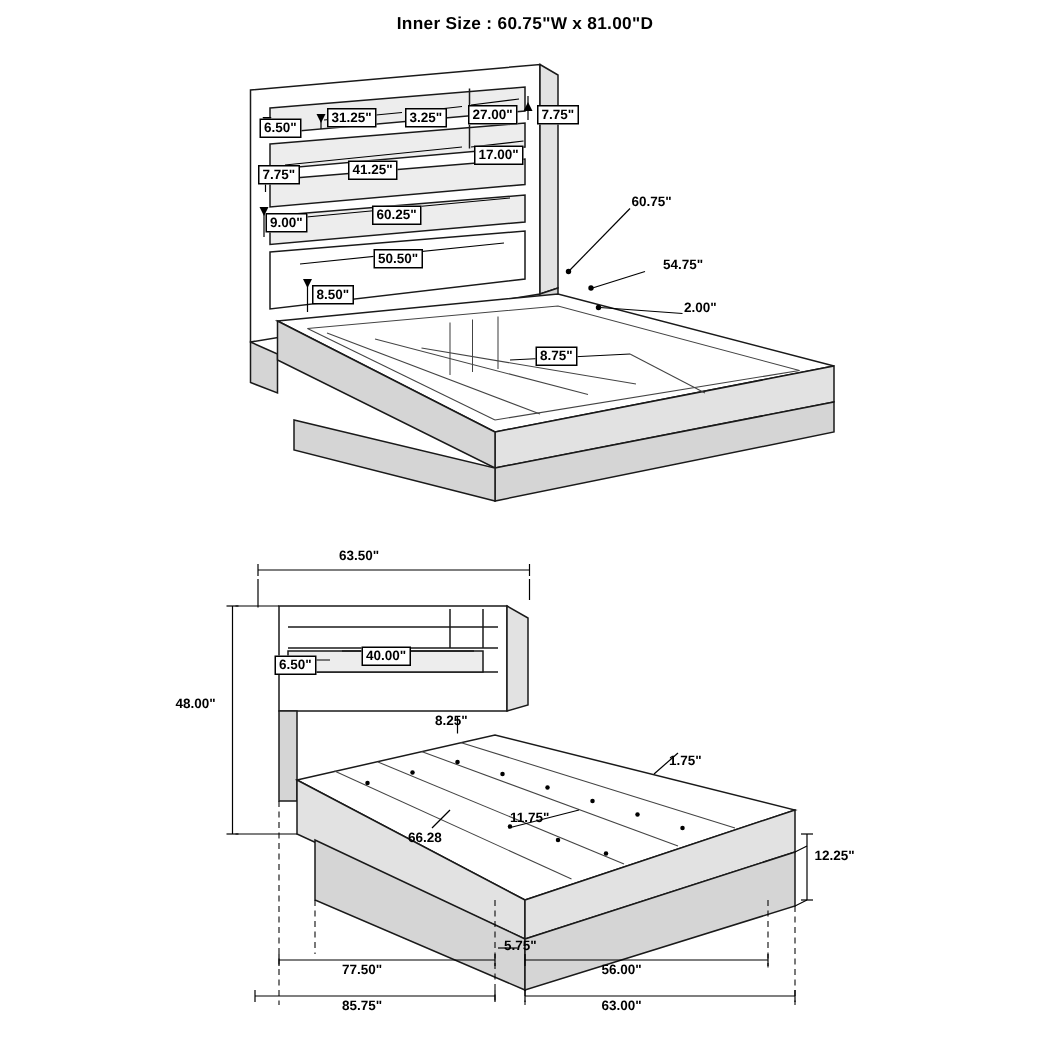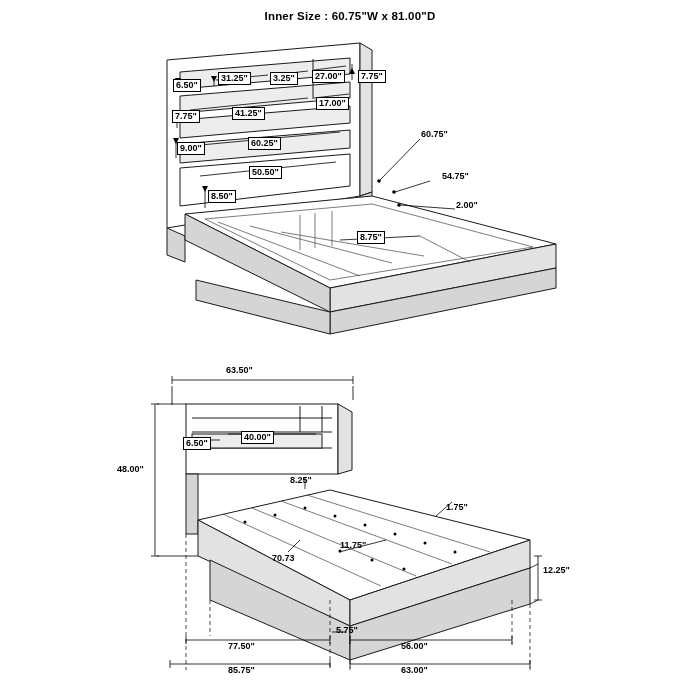--- a/index.html
+++ b/index.html
@@ -299,21 +299,21 @@
   </div>
 
   <div id="bottom-dims">
     <div class="dim nobox" style="left:226px; top:365px;">63.50"</div>
     <div class="dim" style="left:183px; top:437px;">6.50"</div>
     <div class="dim" style="left:241px; top:431px;">40.00"</div>
     <div class="dim nobox" style="left:117px; top:464px;">48.00"</div>
     <div class="dim nobox" style="left:290px; top:475px;">8.25"</div>
     <div class="dim nobox" style="left:446px; top:502px;">1.75"</div>
     <div class="dim nobox" style="left:340px; top:540px;">11.75"</div>
-    <div class="dim nobox" style="left:272px; top:553px;">70.73</div>
+    <div class="dim nobox" style="left:272px; top:553px;">66.28</div>
     <div class="dim nobox" style="left:543px; top:565px;">12.25"</div>
     <div class="dim nobox" style="left:336px; top:625px;">5.75"</div>
     <div class="dim nobox" style="left:228px; top:641px;">77.50"</div>
     <div class="dim nobox" style="left:401px; top:641px;">56.00"</div>
     <div class="dim nobox" style="left:228px; top:665px;">85.75"</div>
     <div class="dim nobox" style="left:401px; top:665px;">63.00"</div>
   </div>
 
 </div>
 

